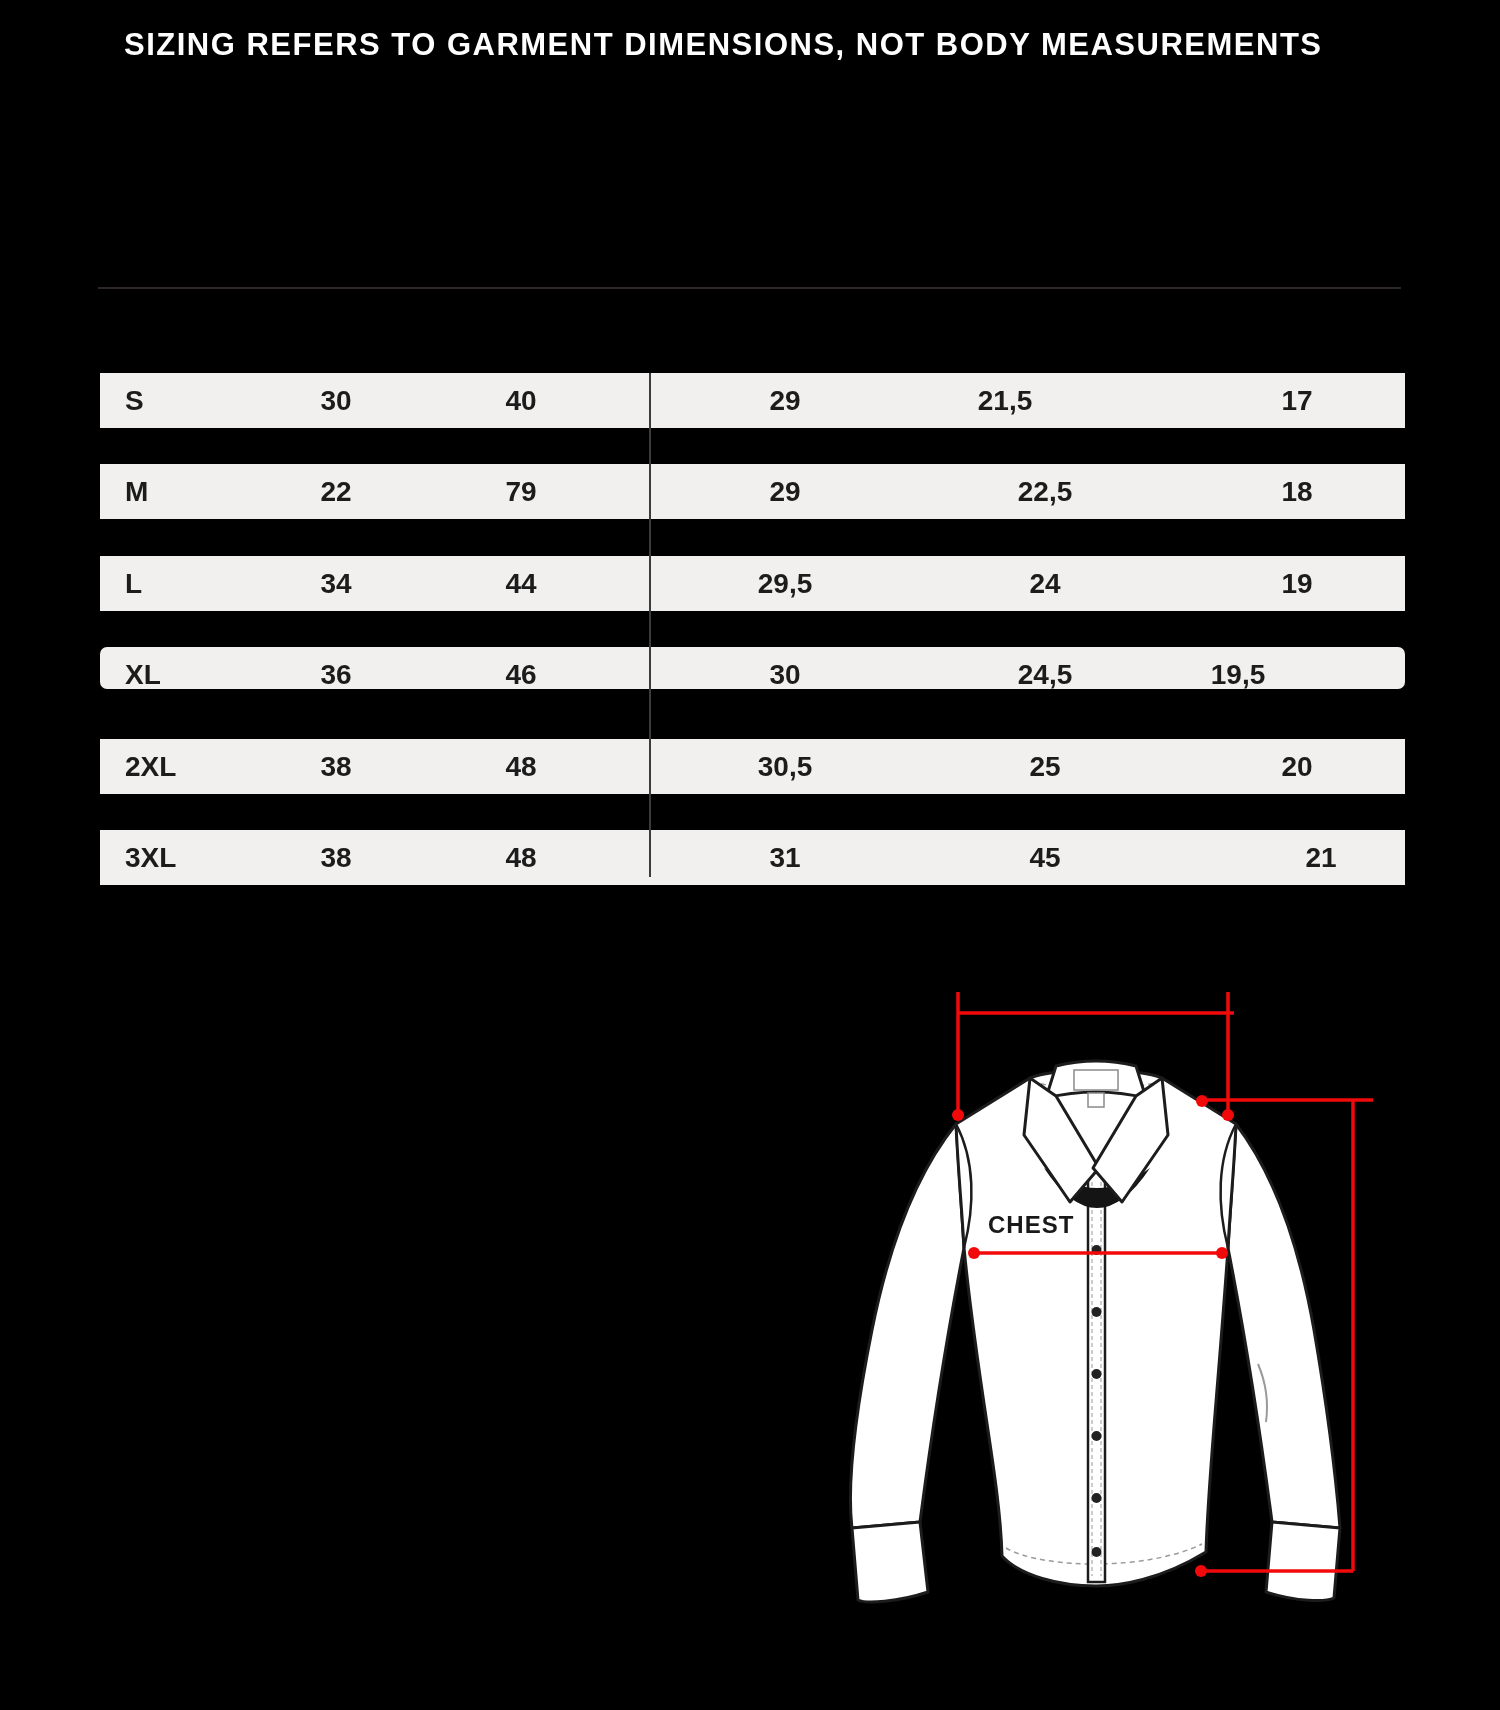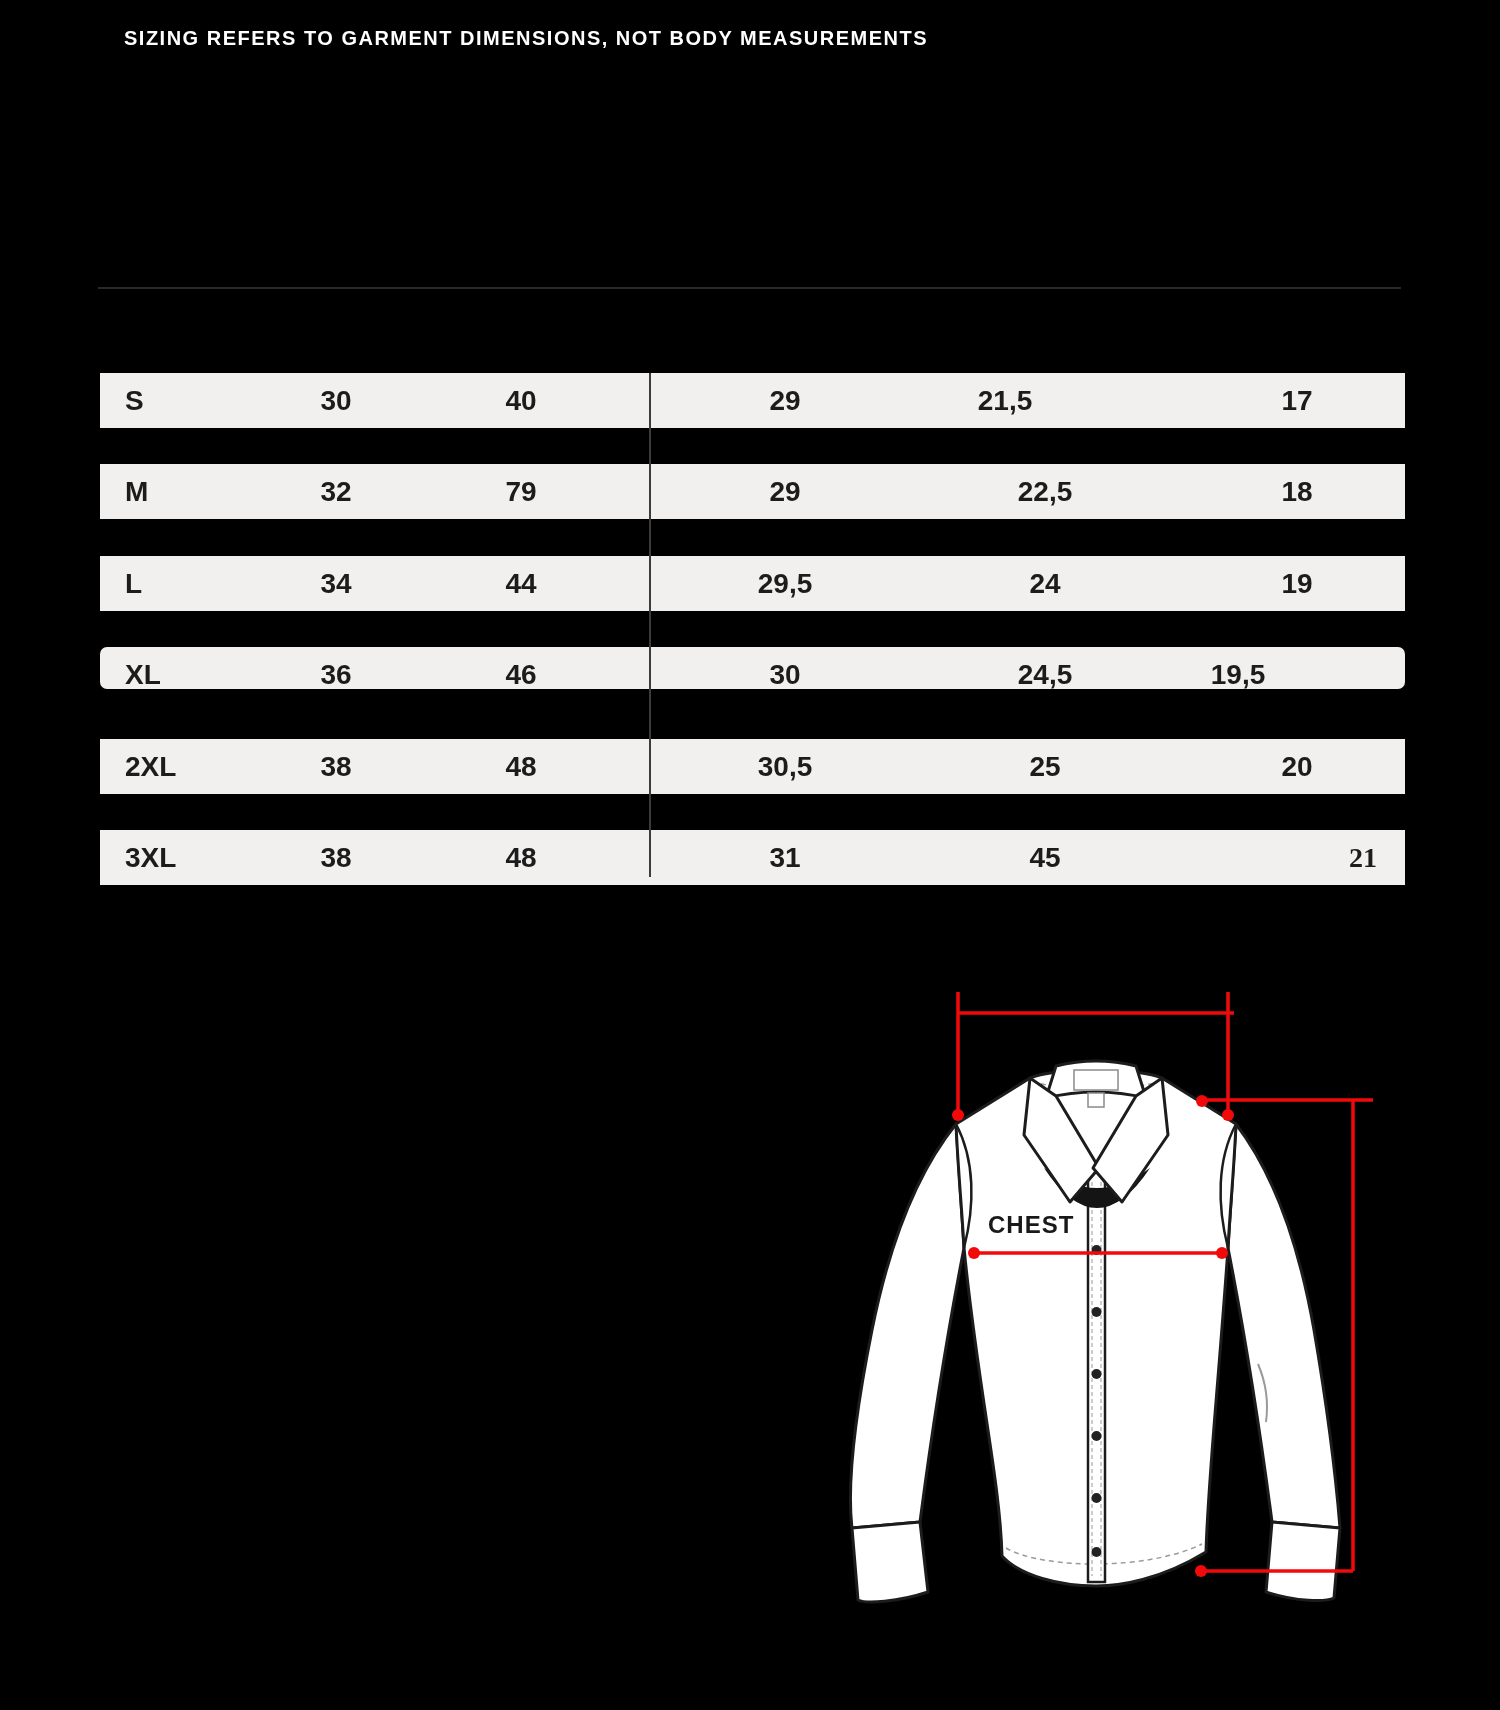--- a/index.html
+++ b/index.html
@@ -2,21 +2,21 @@
 <html><head>
 <meta charset="utf-8">
 <style>
   html,body{margin:0;padding:0;background:#000;}
   .screen{
     position:relative;width:1500px;height:1710px;background:#000;overflow:hidden;
     font-family:"Liberation Sans",sans-serif;
   }
   .title{
     position:absolute;left:124px;top:27px;
-    color:#fff;font-size:20px;font-weight:bold;letter-spacing:1.5px;white-space:nowrap;
+    color:#fff;font-size:31px;font-weight:bold;letter-spacing:1.5px;white-space:nowrap;
   }
   .top-divider{
     position:absolute;left:98px;top:287px;width:1303px;height:2px;background:#2d2825;
   }
   .size-table{
     position:absolute;left:100px;top:373px;width:1305px;height:514px;
   }
   .trow{
     position:absolute;left:0;width:1305px;height:55px;background:#f1f0ef;
   }
@@ -52,21 +52,21 @@
   <div class="trow" style="top: 0px; height: 55px;">
         <span class="cell label-cell">S</span>
         <span class="cell num-cell" style="left: 236px;">30</span>
         <span class="cell num-cell" style="left: 421px;">40</span>
         <span class="cell num-cell" style="left: 685px;">29</span>
         <span class="cell num-cell" style="left: 905px;">21,5</span>
         <span class="cell num-cell" style="left: 1197px;">17</span>
       </div>
       <div class="trow" style="top: 91px; height: 55px;">
         <span class="cell label-cell">M</span>
-        <span class="cell num-cell" style="left: 236px;">32</span>
+        <span class="cell num-cell" style="left: 236px;">22</span>
         <span class="cell num-cell" style="left: 421px;">79</span>
         <span class="cell num-cell" style="left: 685px;">29</span>
         <span class="cell num-cell" style="left: 945px;">22,5</span>
         <span class="cell num-cell" style="left: 1197px;">18</span>
       </div>
       <div class="trow" style="top: 183px; height: 55px;">
         <span class="cell label-cell">L</span>
         <span class="cell num-cell" style="left: 236px;">34</span>
         <span class="cell num-cell" style="left: 421px;">44</span>
         <span class="cell num-cell" style="left: 685px;">29,5</span>
@@ -88,21 +88,21 @@
         <span class="cell num-cell" style="left: 685px;">30,5</span>
         <span class="cell num-cell" style="left: 945px;">25</span>
         <span class="cell num-cell" style="left: 1197px;">20</span>
       </div>
       <div class="trow" style="top: 457px; height: 55px;">
         <span class="cell label-cell">3XL</span>
         <span class="cell num-cell" style="left: 236px;">38</span>
         <span class="cell num-cell" style="left: 421px;">48</span>
         <span class="cell num-cell" style="left: 685px;">31</span>
         <span class="cell num-cell" style="left: 945px;">45</span>
-        <span class="cell num-cell" style="left: 1263px; font-family: Liberation Serif, serif;">21</span>
+        <span class="cell num-cell" style="left: 1221px;">21</span>
       </div>
     </div>
 
   <svg class="shirt-svg" viewBox="760 930 660 780" xmlns="http://www.w3.org/2000/svg">
 
     <g>
 
       <path d="M 956 1124 C 915 1175 888 1250 872 1330 C 858 1400 846 1478 852 1528
                L 920 1522 C 932 1430 946 1340 964 1248 Z" fill="#ffffff" stroke="#1c1c1c" stroke-width="3" stroke-linejoin="round"></path>
       <path d="M 852 1528 L 920 1522 L 928 1592 C 898 1602 866 1604 858 1600 Z" fill="#ffffff" stroke="#1c1c1c" stroke-width="3" stroke-linejoin="round"></path>

